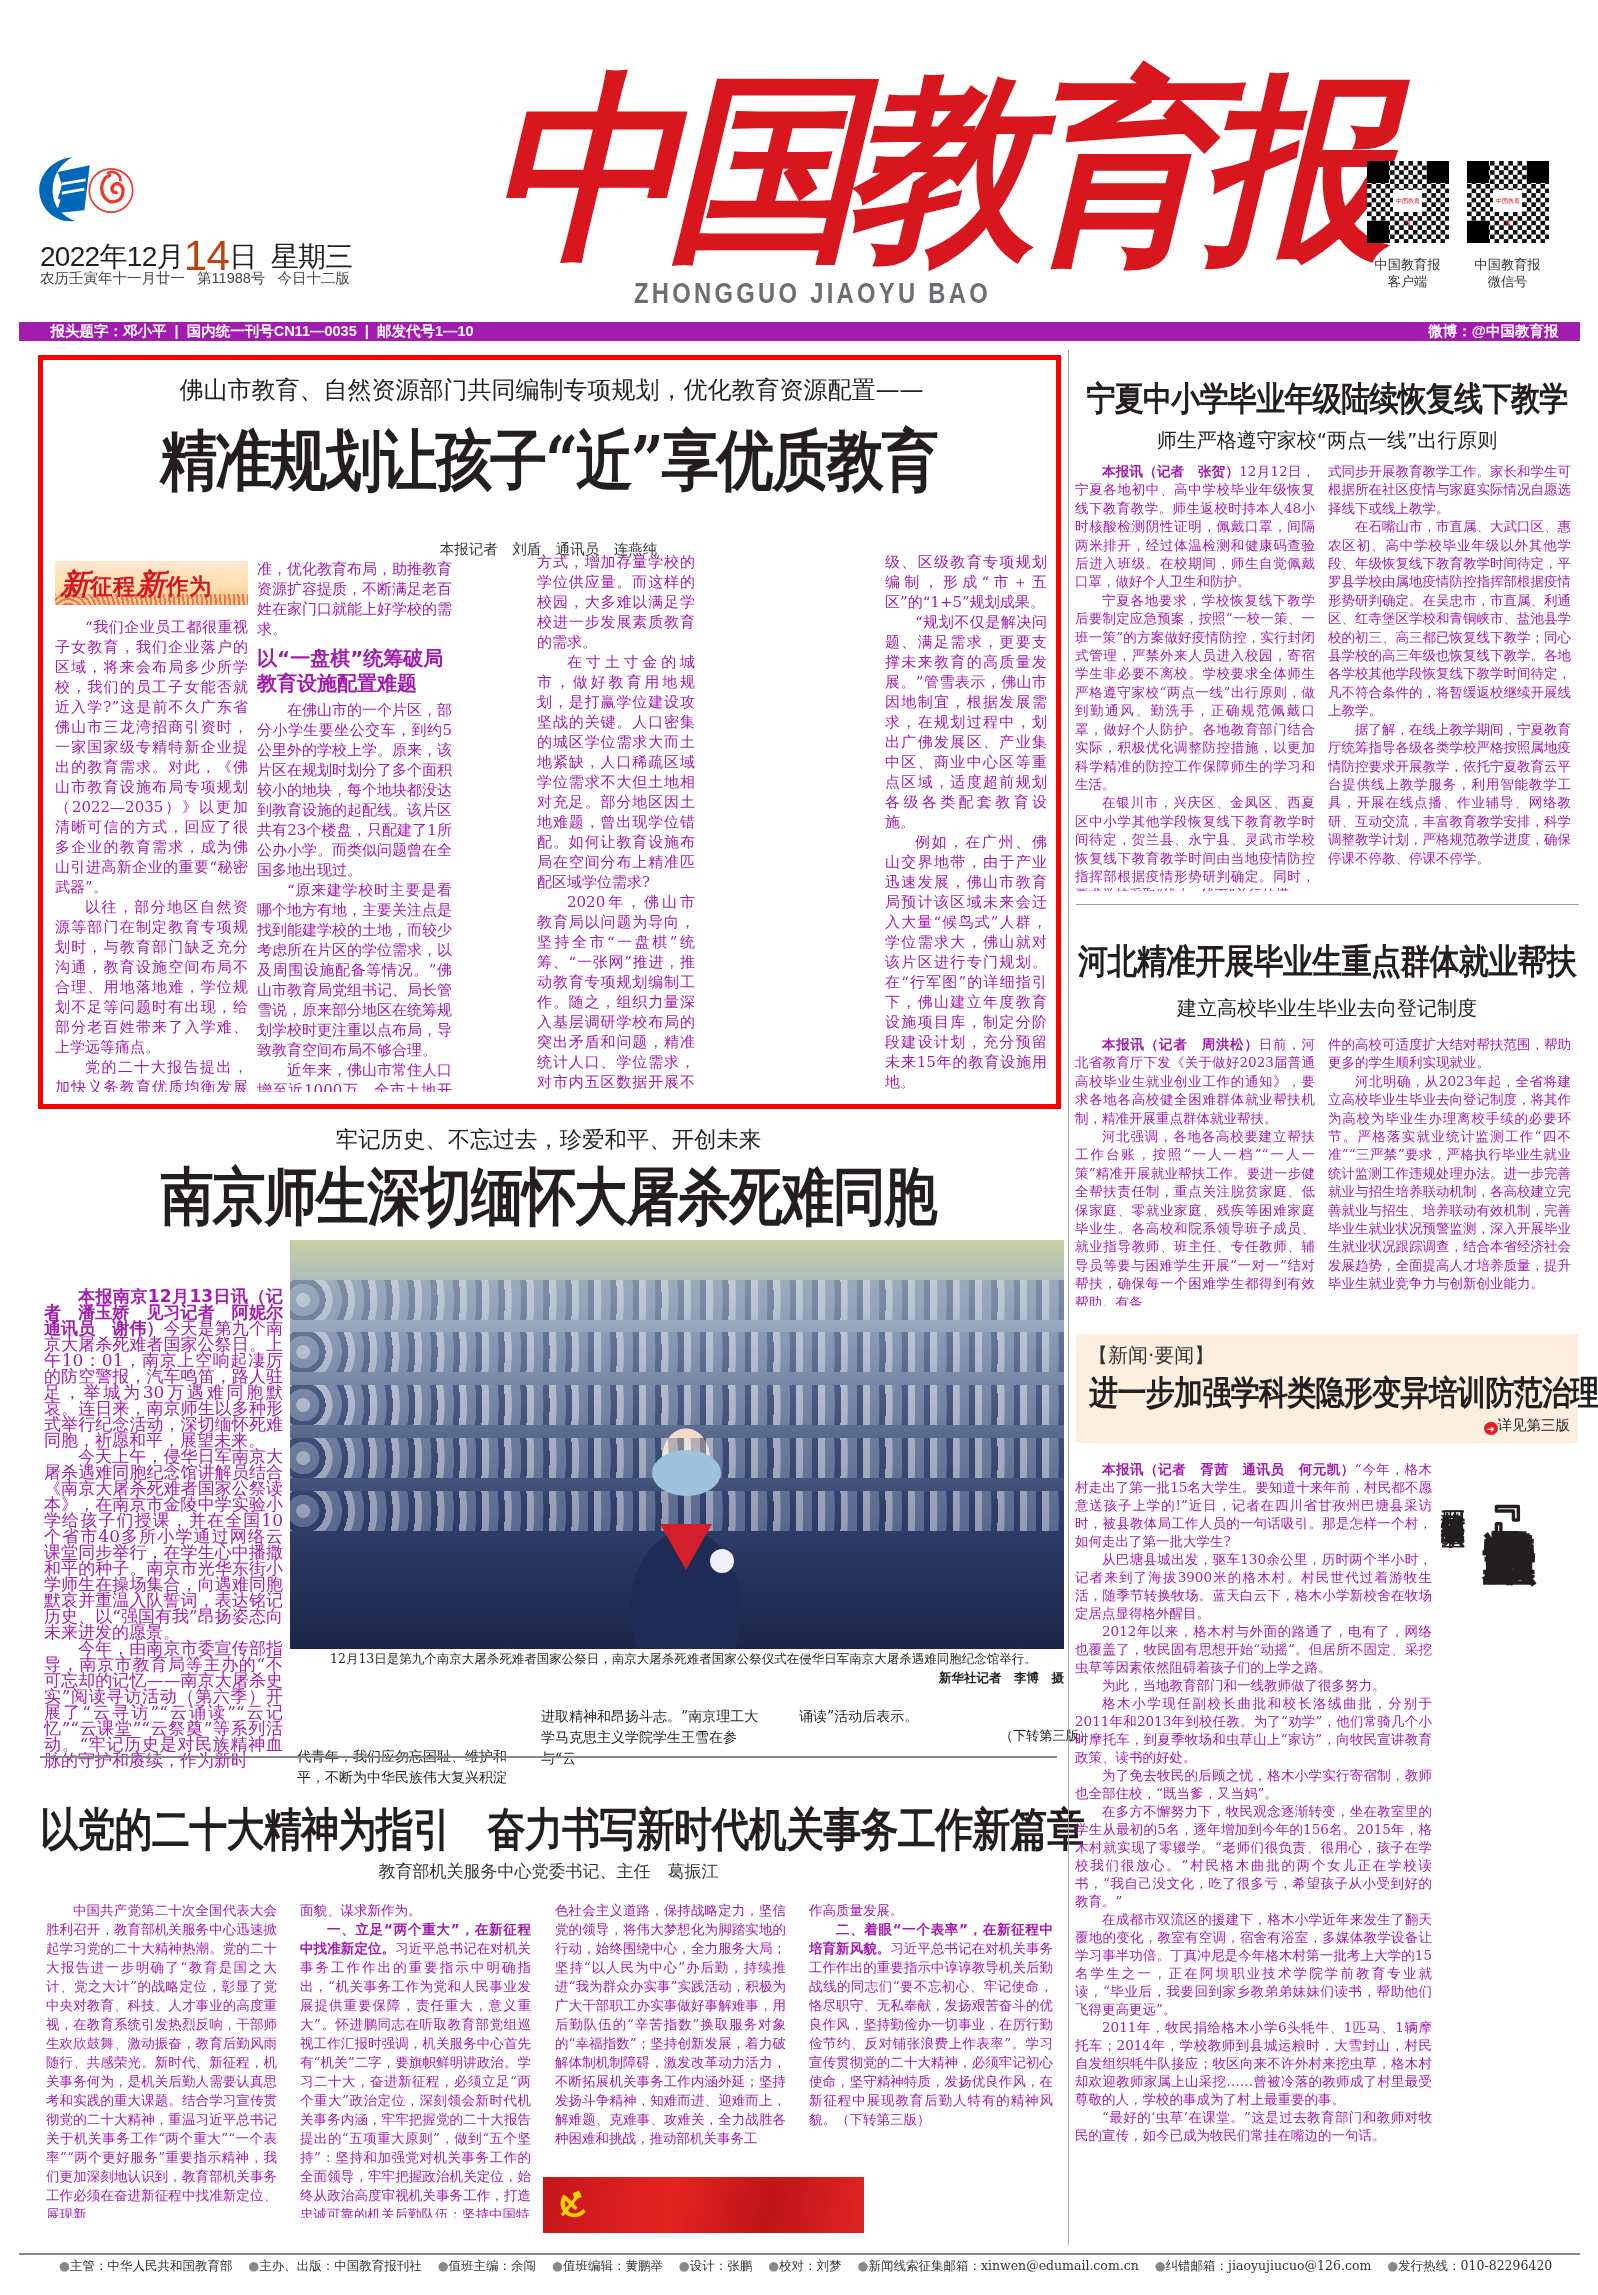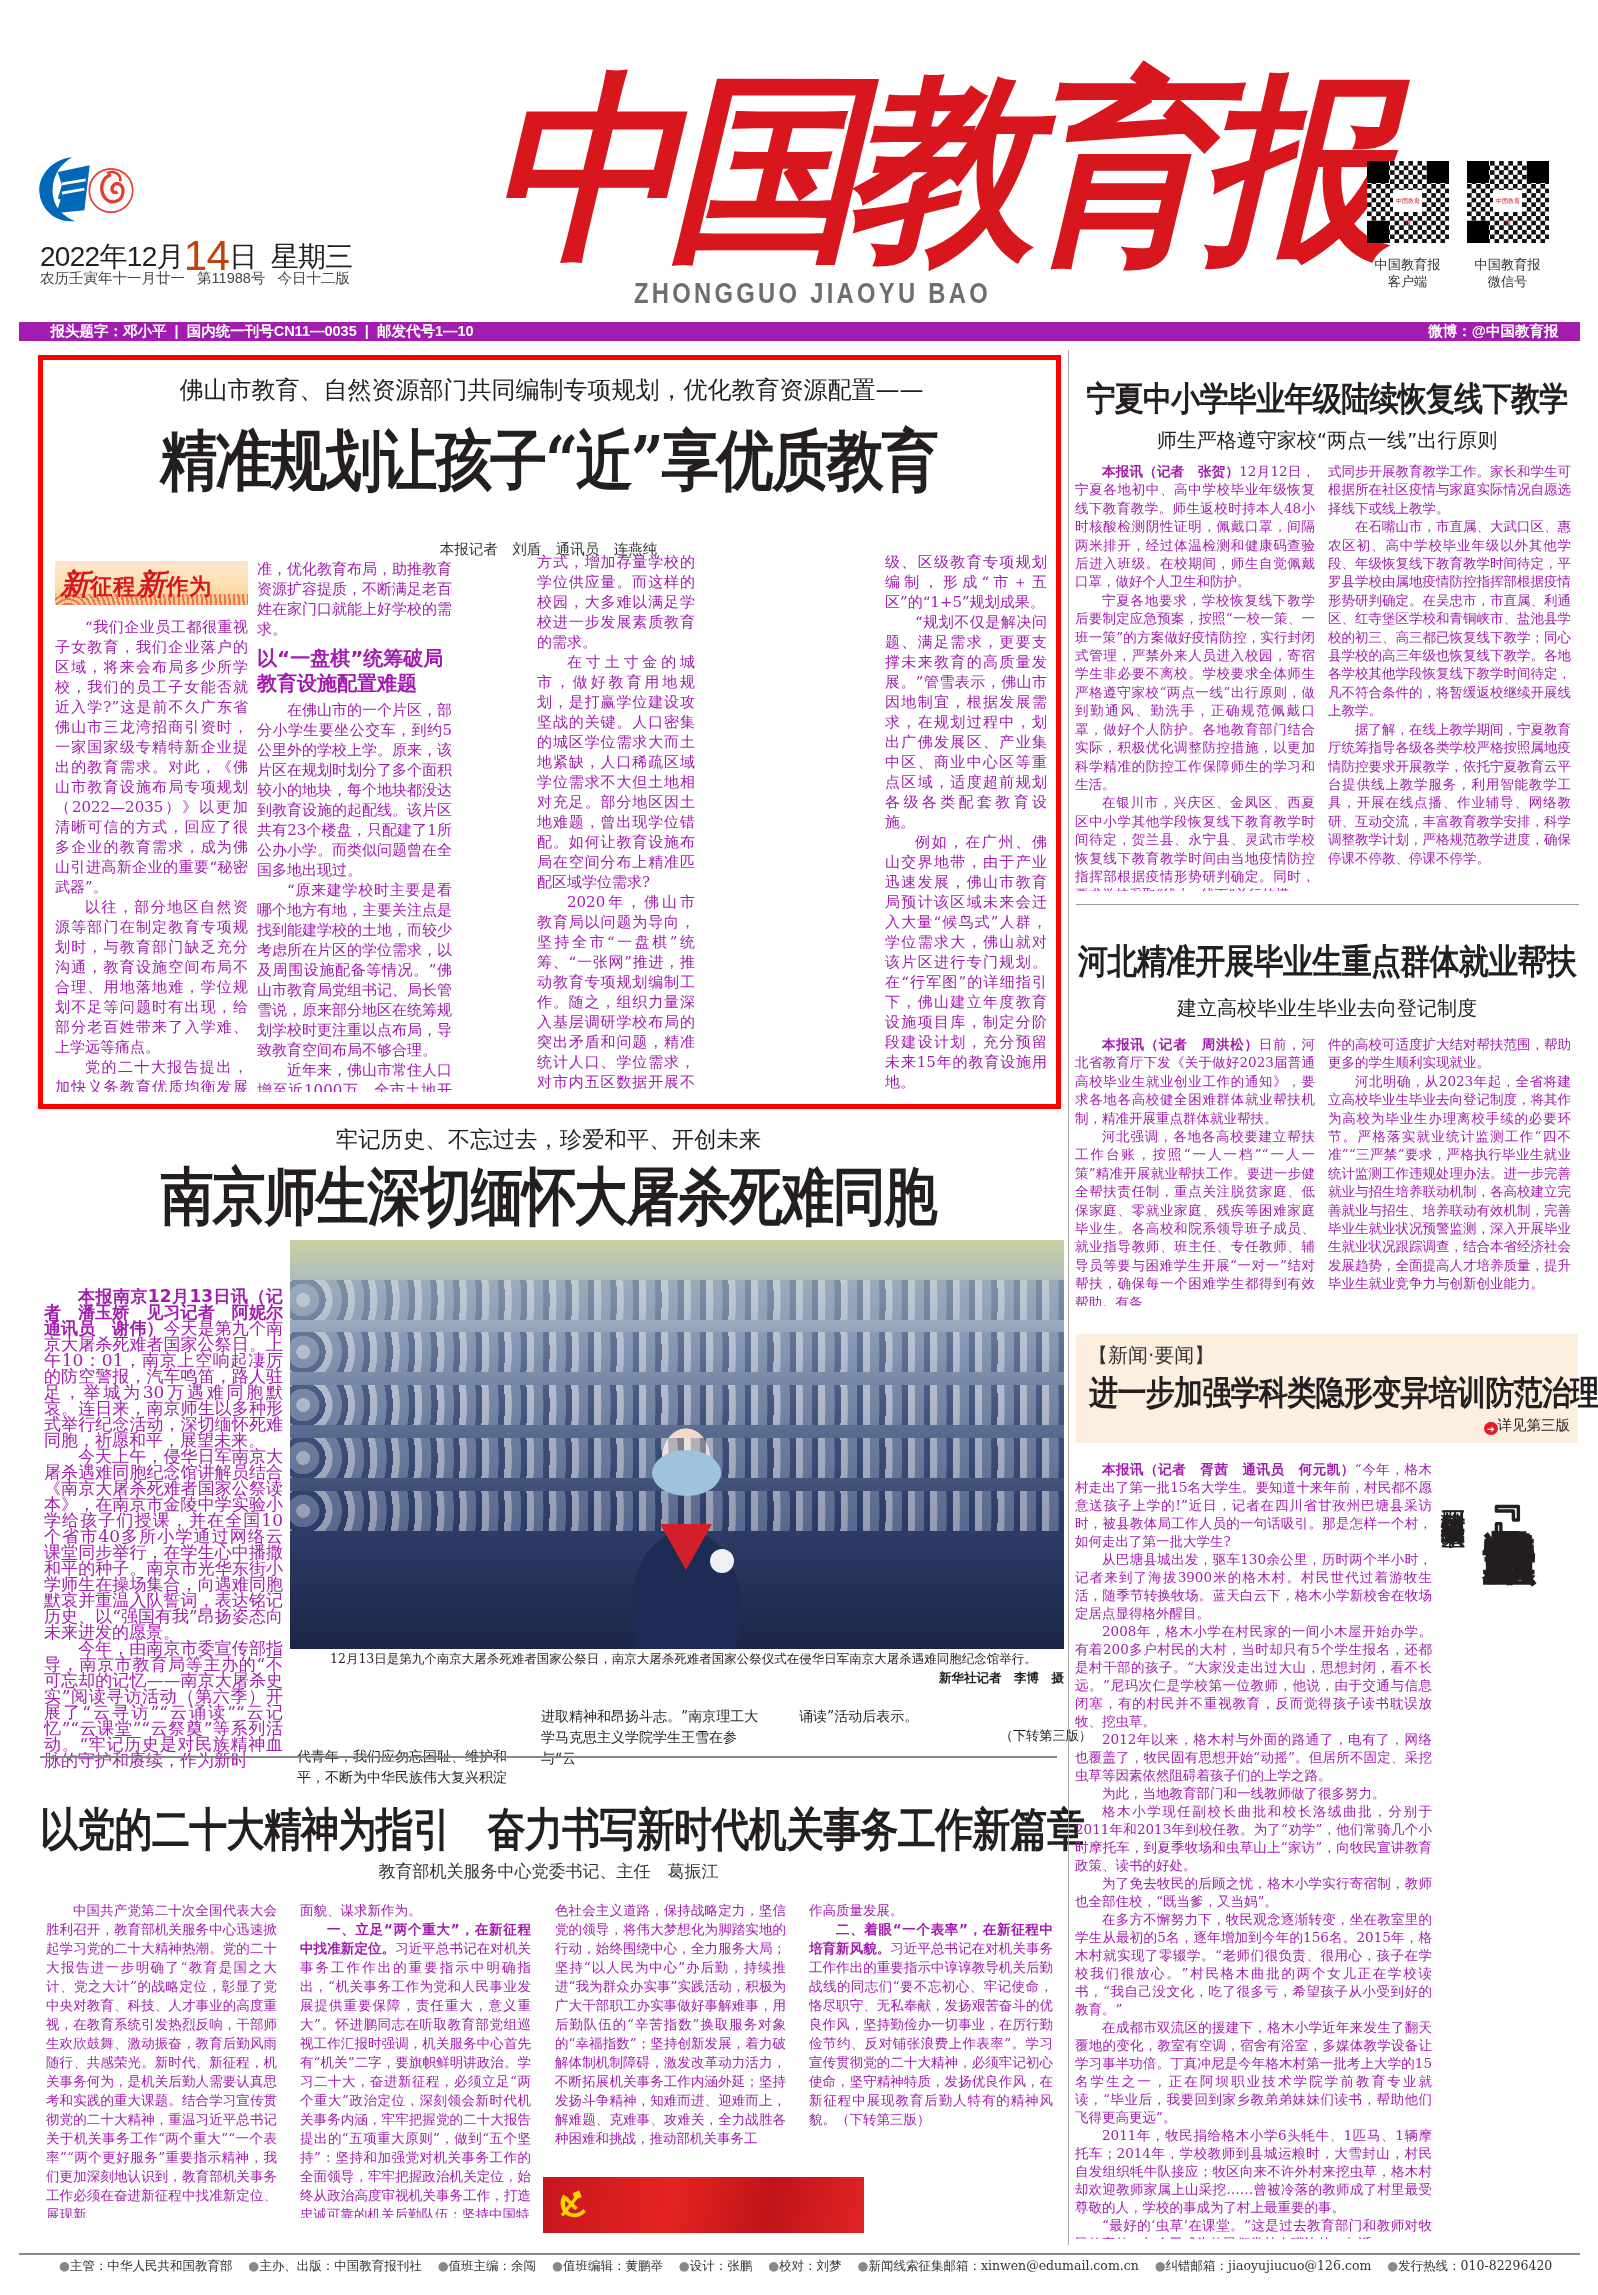--- a/index.html
+++ b/index.html
@@ -291,21 +291,20 @@
   <div style="position:absolute;left:12px;top:8px;font-size:20px;color:#333;font-family:'DejaVu Sans',sans-serif;">【新闻·要闻】</div>
   <div style="position:absolute;left:13.2px;top:37px;font-size:29px;font-weight:bold;font-family:'DejaVu Serif',serif;white-space:nowrap;letter-spacing:-0.7px;transform:scaleY(1.15);transform-origin:left top;">进一步加强学科类隐形变异培训防范治理</div>
   <div style="position:absolute;right:8px;top:82px;font-size:14.5px;font-family:'DejaVu Sans',sans-serif;color:#222;">
     <span style="display:inline-block;width:13.2px;height:13.2px;border-radius:50%;background:#e21d27;color:#fff;font-size:9.2px;text-align:center;line-height:13.2px;vertical-align:-2px;">➔</span><span>详见第三版</span>
   </div>
 </div>
 
 <div class="col" style="left:1075px;top:1460px;width:357px;height:779px;font-size:13.5px;line-height:18px;">
   <p><span class="lead">本报讯（记者　胥茜　通讯员　何元凯）</span><span>“今年，格木村走出了第一批15名大学生。要知道十来年前，村民都不愿意送孩子上学的!”近日，记者在四川省甘孜州巴塘县采访时，被县教体局工作人员的一句话吸引。那是怎样一个村，如何走出了第一批大学生?</span></p>
   <p>从巴塘县城出发，驱车130余公里，历时两个半小时，记者来到了海拔3900米的格木村。村民世代过着游牧生活，随季节转换牧场。蓝天白云下，格木小学新校舍在牧场定居点显得格外醒目。</p>
-  <p>2008年，格木小学在村民家的一间小木屋开始办学。有着200多户村民的大村，当时却只有5个学生报名，还都是村干部的孩子。“大家没走出过大山，思想封闭，看不长远。”尼玛次仁是学校第一位教师，他说，由于交通与信息闭塞，有的村民并不重视教育，反而觉得孩子读书耽误放牧、挖虫草。</p>
   <p>2012年以来，格木村与外面的路通了，电有了，网络也覆盖了，牧民固有思想开始“动摇”。但居所不固定、采挖虫草等因素依然阻碍着孩子们的上学之路。</p>
   <p>为此，当地教育部门和一线教师做了很多努力。</p>
   <p>格木小学现任副校长曲批和校长洛绒曲批，分别于2011年和2013年到校任教。为了“劝学”，他们常骑几个小时摩托车，到夏季牧场和虫草山上“家访”，向牧民宣讲教育政策、读书的好处。</p>
   <p>为了免去牧民的后顾之忧，格木小学实行寄宿制，教师也全部住校，“既当爹，又当妈”。</p>
   <p>在多方不懈努力下，牧民观念逐渐转变，坐在教室里的学生从最初的5名，逐年增加到今年的156名。2015年，格木村就实现了零辍学。“老师们很负责、很用心，孩子在学校我们很放心。”村民格木曲批的两个女儿正在学校读书，“我自己没文化，吃了很多亏，希望孩子从小受到好的教育。”</p>
   <p>在成都市双流区的援建下，格木小学近年来发生了翻天覆地的变化，教室有空调，宿舍有浴室，多媒体教学设备让学习事半功倍。丁真冲尼是今年格木村第一批考上大学的15名学生之一，正在阿坝职业技术学院学前教育专业就读，“毕业后，我要回到家乡教弟弟妹妹们读书，帮助他们飞得更高更远”。</p>
   <p>2011年，牧民捐给格木小学6头牦牛、1匹马、1辆摩托车；2014年，学校教师到县城运粮时，大雪封山，村民自发组织牦牛队接应；牧区向来不许外村来挖虫草，格木村却欢迎教师家属上山采挖……曾被冷落的教师成了村里最受尊敬的人，学校的事成为了村上最重要的事。</p>
   <p>“最好的‘虫草’在课堂。”这是过去教育部门和教师对牧民的宣传，如今已成为牧民们常挂在嘴边的一句话。</p>
 </div>
 <div class="abs" style="left:1439px;top:1491px;width:26.4px;writing-mode:vertical-rl;font-size:25px;line-height:26.4px;font-family:'DejaVu Sans',sans-serif;color:#231f20;letter-spacing:0.7px;">四川甘孜边远牧民村走出第一批十五名大学生</div>

